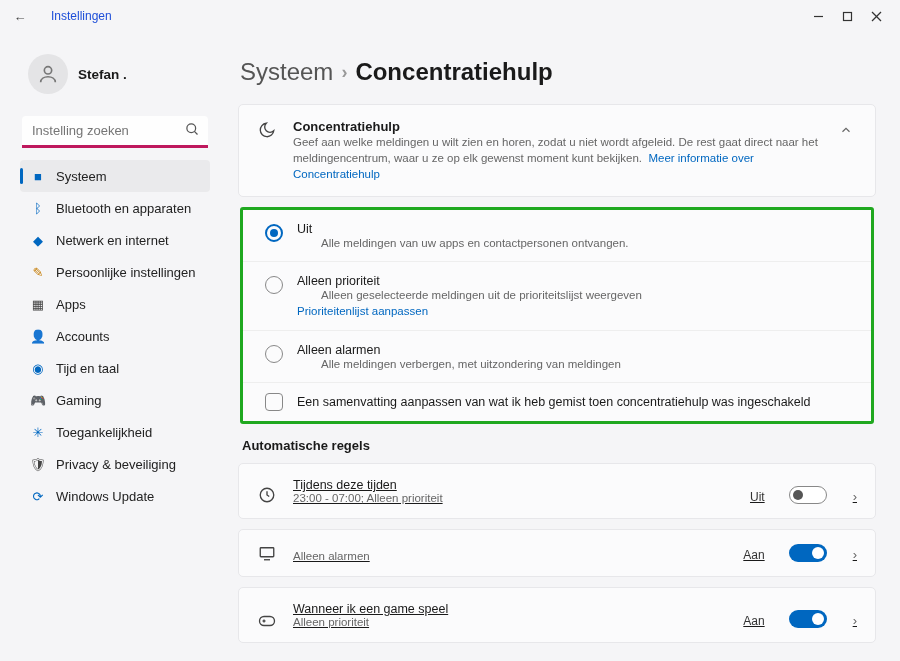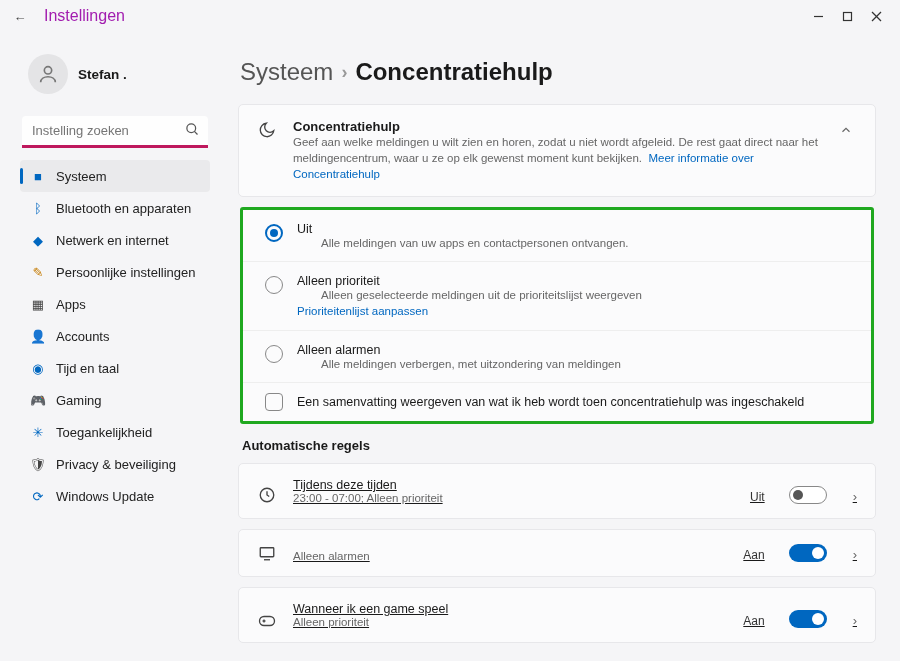--- a/index.html
+++ b/index.html
@@ -1,20 +1,20 @@
 <!DOCTYPE html>
 <html><head>
 <meta charset="utf-8">
 <style>
 * { box-sizing: border-box; margin: 0; padding: 0; }
 body { font-family: "Segoe UI", -apple-system, sans-serif; background: #f5f5f7; color: #1a1a1a; font-size: 13px; width: 900px; height: 661px; overflow: hidden; }
 
 .titlebar { height: 32px; display: flex; align-items: center; padding: 0 8px; }
 .titlebar .back { width: 24px; text-align: center; color: #444; cursor: pointer; }
-.titlebar .title { margin-left: 12px; font-size: 16px; color: #a21caf; }
+.titlebar .title { margin-left: 19px; font-size: 12px; color: #1d4ed8; }
 .titlebar .winctl { margin-left: auto; display: flex; gap: 18px; padding-right: 10px; color: #333; }
 .titlebar .winctl span { cursor: pointer; display: inline-flex; align-items: center; }
 
 .layout { display: flex; height: calc(100% - 32px); }
 .sidebar { width: 230px; padding: 14px 20px; }
 .user { display: flex; align-items: center; gap: 10px; padding: 8px; }
 .avatar { width: 40px; height: 40px; border-radius: 50%; background: #e4e4e6; display: flex; align-items: center; justify-content: center; color: #666; }
 .user-name { font-size: 13.5px; font-weight: 600; }
 
 .search { position: relative; margin: 14px 2px 12px; }
@@ -201,21 +201,21 @@
         <div class="sub">Alleen geselecteerde meldingen uit de prioriteitslijst weergeven</div>
         <span class="link">Prioriteitenlijst aanpassen</span>
       </div>
       <div class="radio-row">
         <div class="radio"></div>
         <div class="ttl">Alleen alarmen</div>
         <div class="sub">Alle meldingen verbergen, met uitzondering van meldingen</div>
       </div>
       <div class="check-row">
         <div class="check"></div>
-        <div class="lbl">Een samenvatting weergeven van wat ik heb wordt toen concentratiehulp was ingeschakeld</div>
+        <div class="lbl">Een samenvatting aanpassen van wat ik heb gemist toen concentratiehulp was ingeschakeld</div>
       </div>
     </div>
 
     <div class="section-title">Automatische regels</div>
 
     <div class="card">
       <div class="rule">
         <div class="ic">
             <svg width="18" height="18" viewBox="0 0 24 24" fill="none" stroke="#444" stroke-width="1.8">
               <circle cx="12" cy="12" r="9"></circle>

